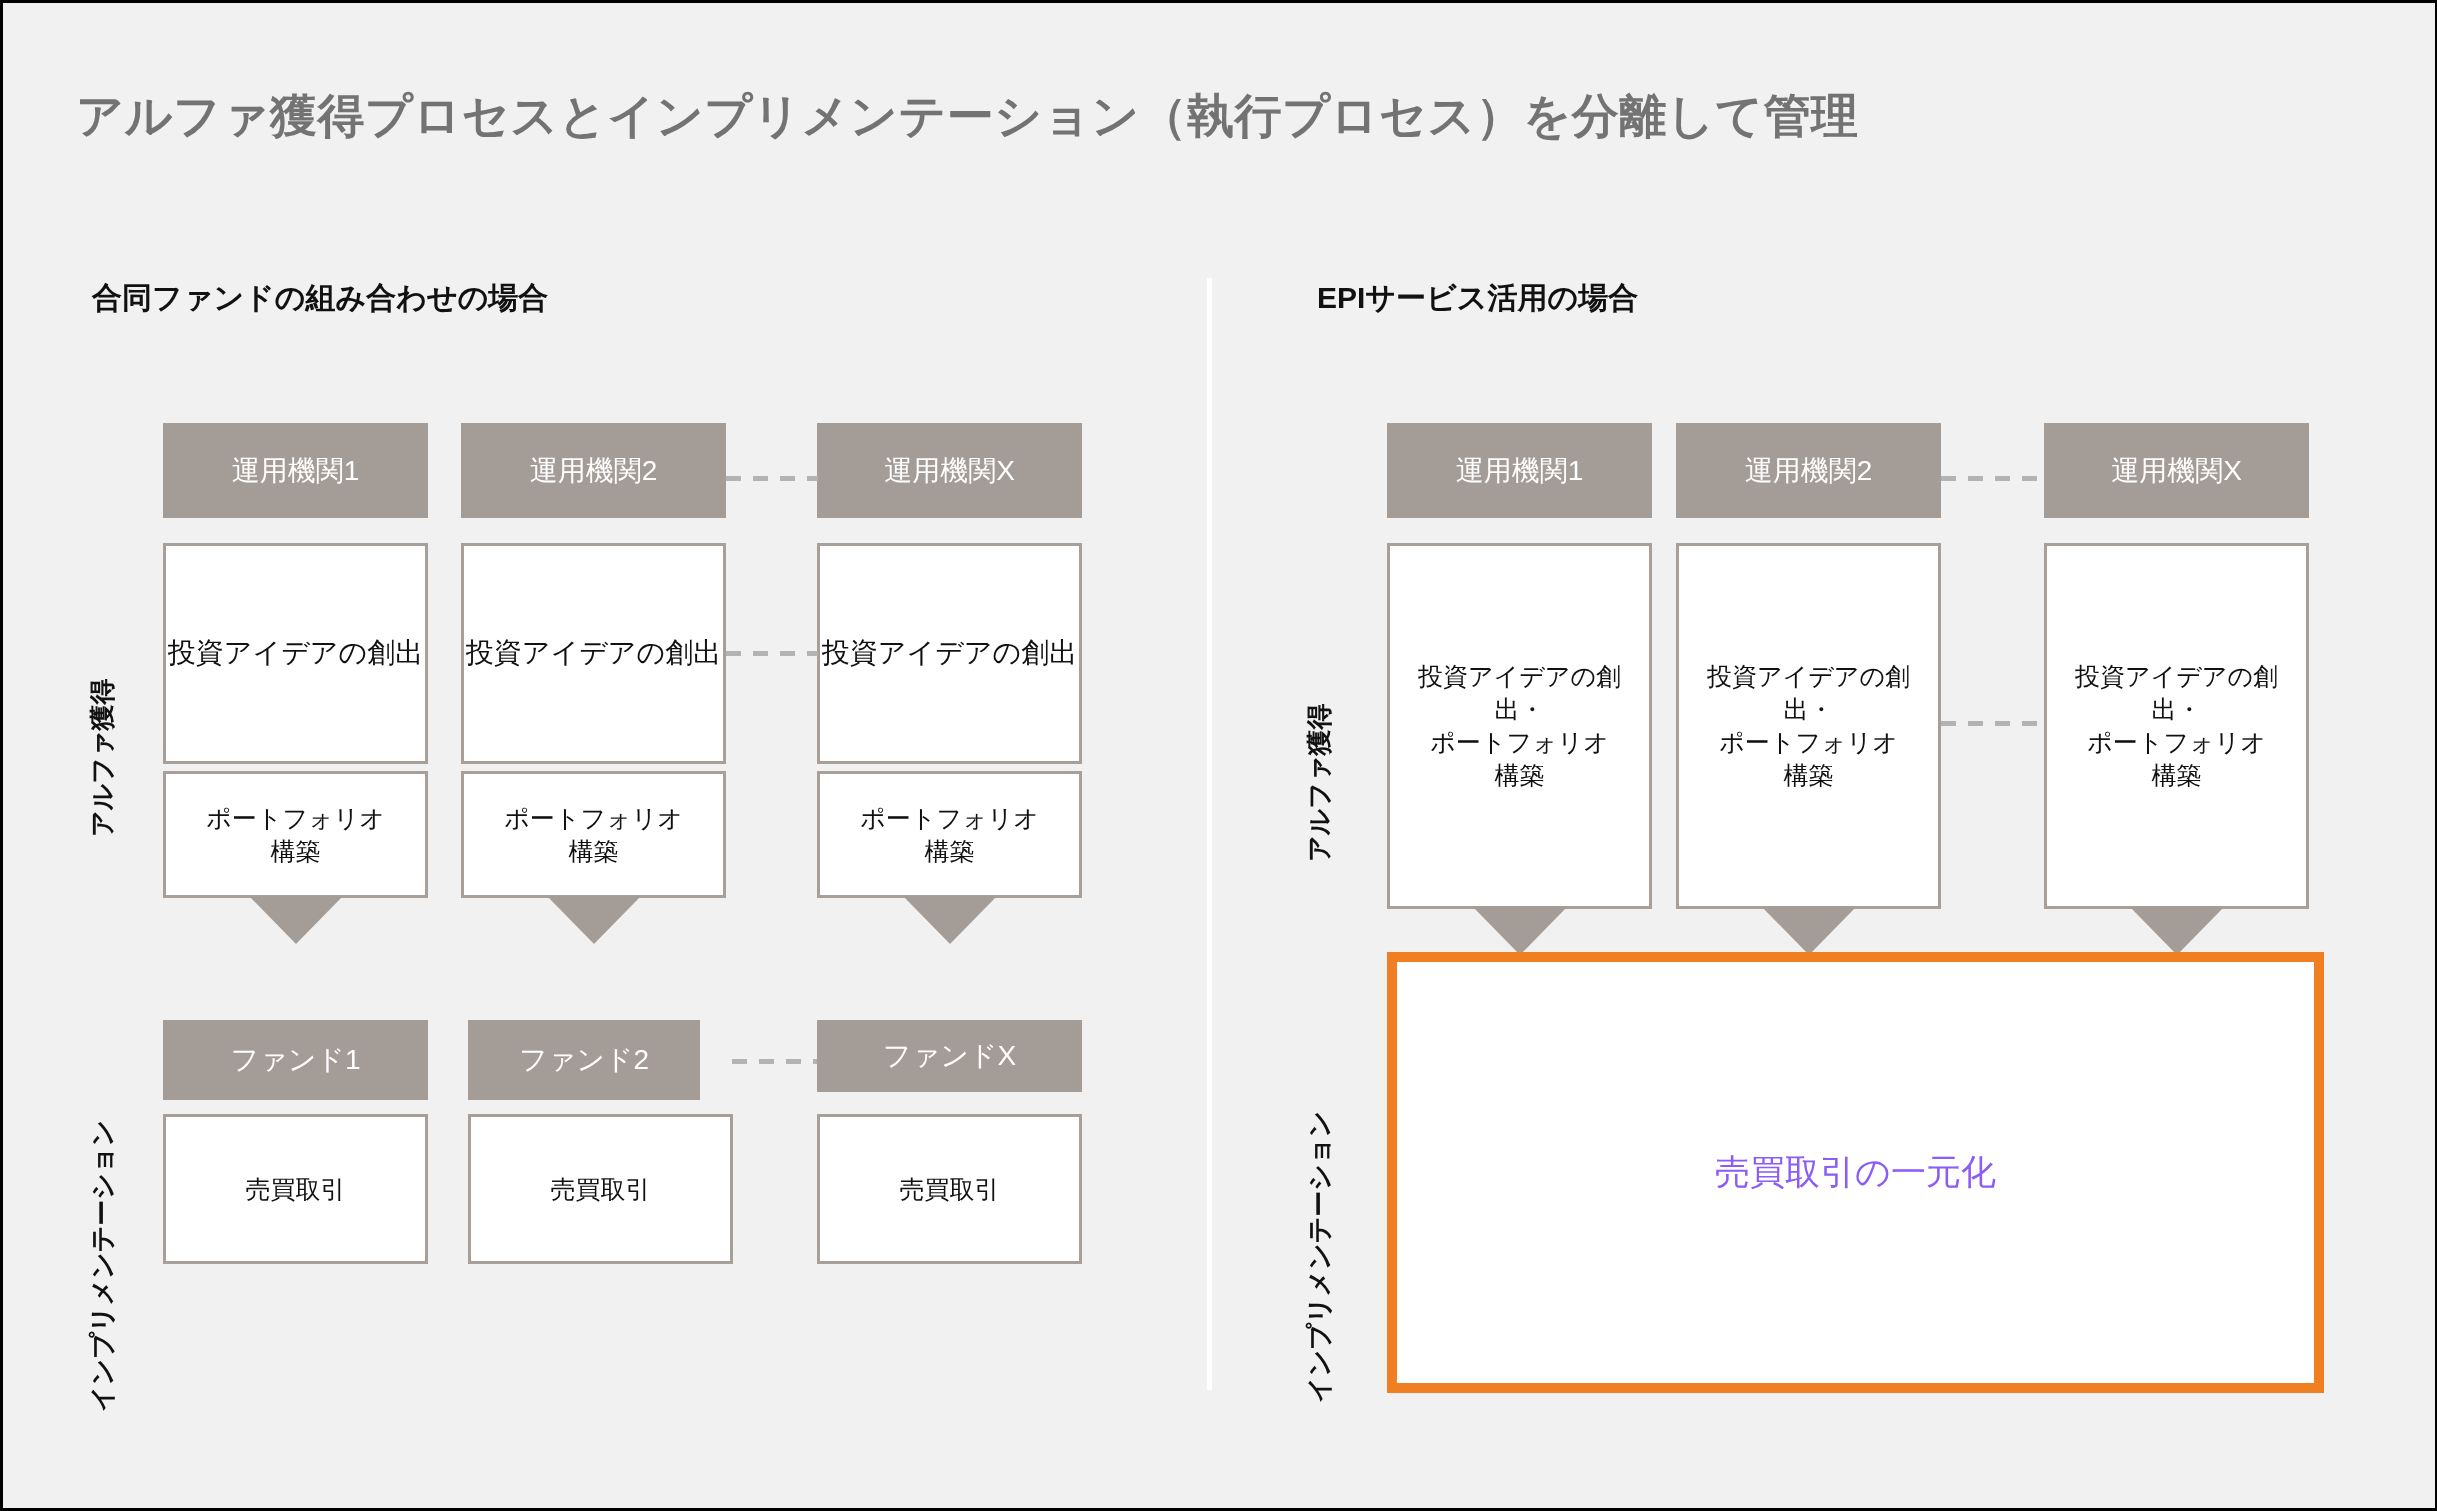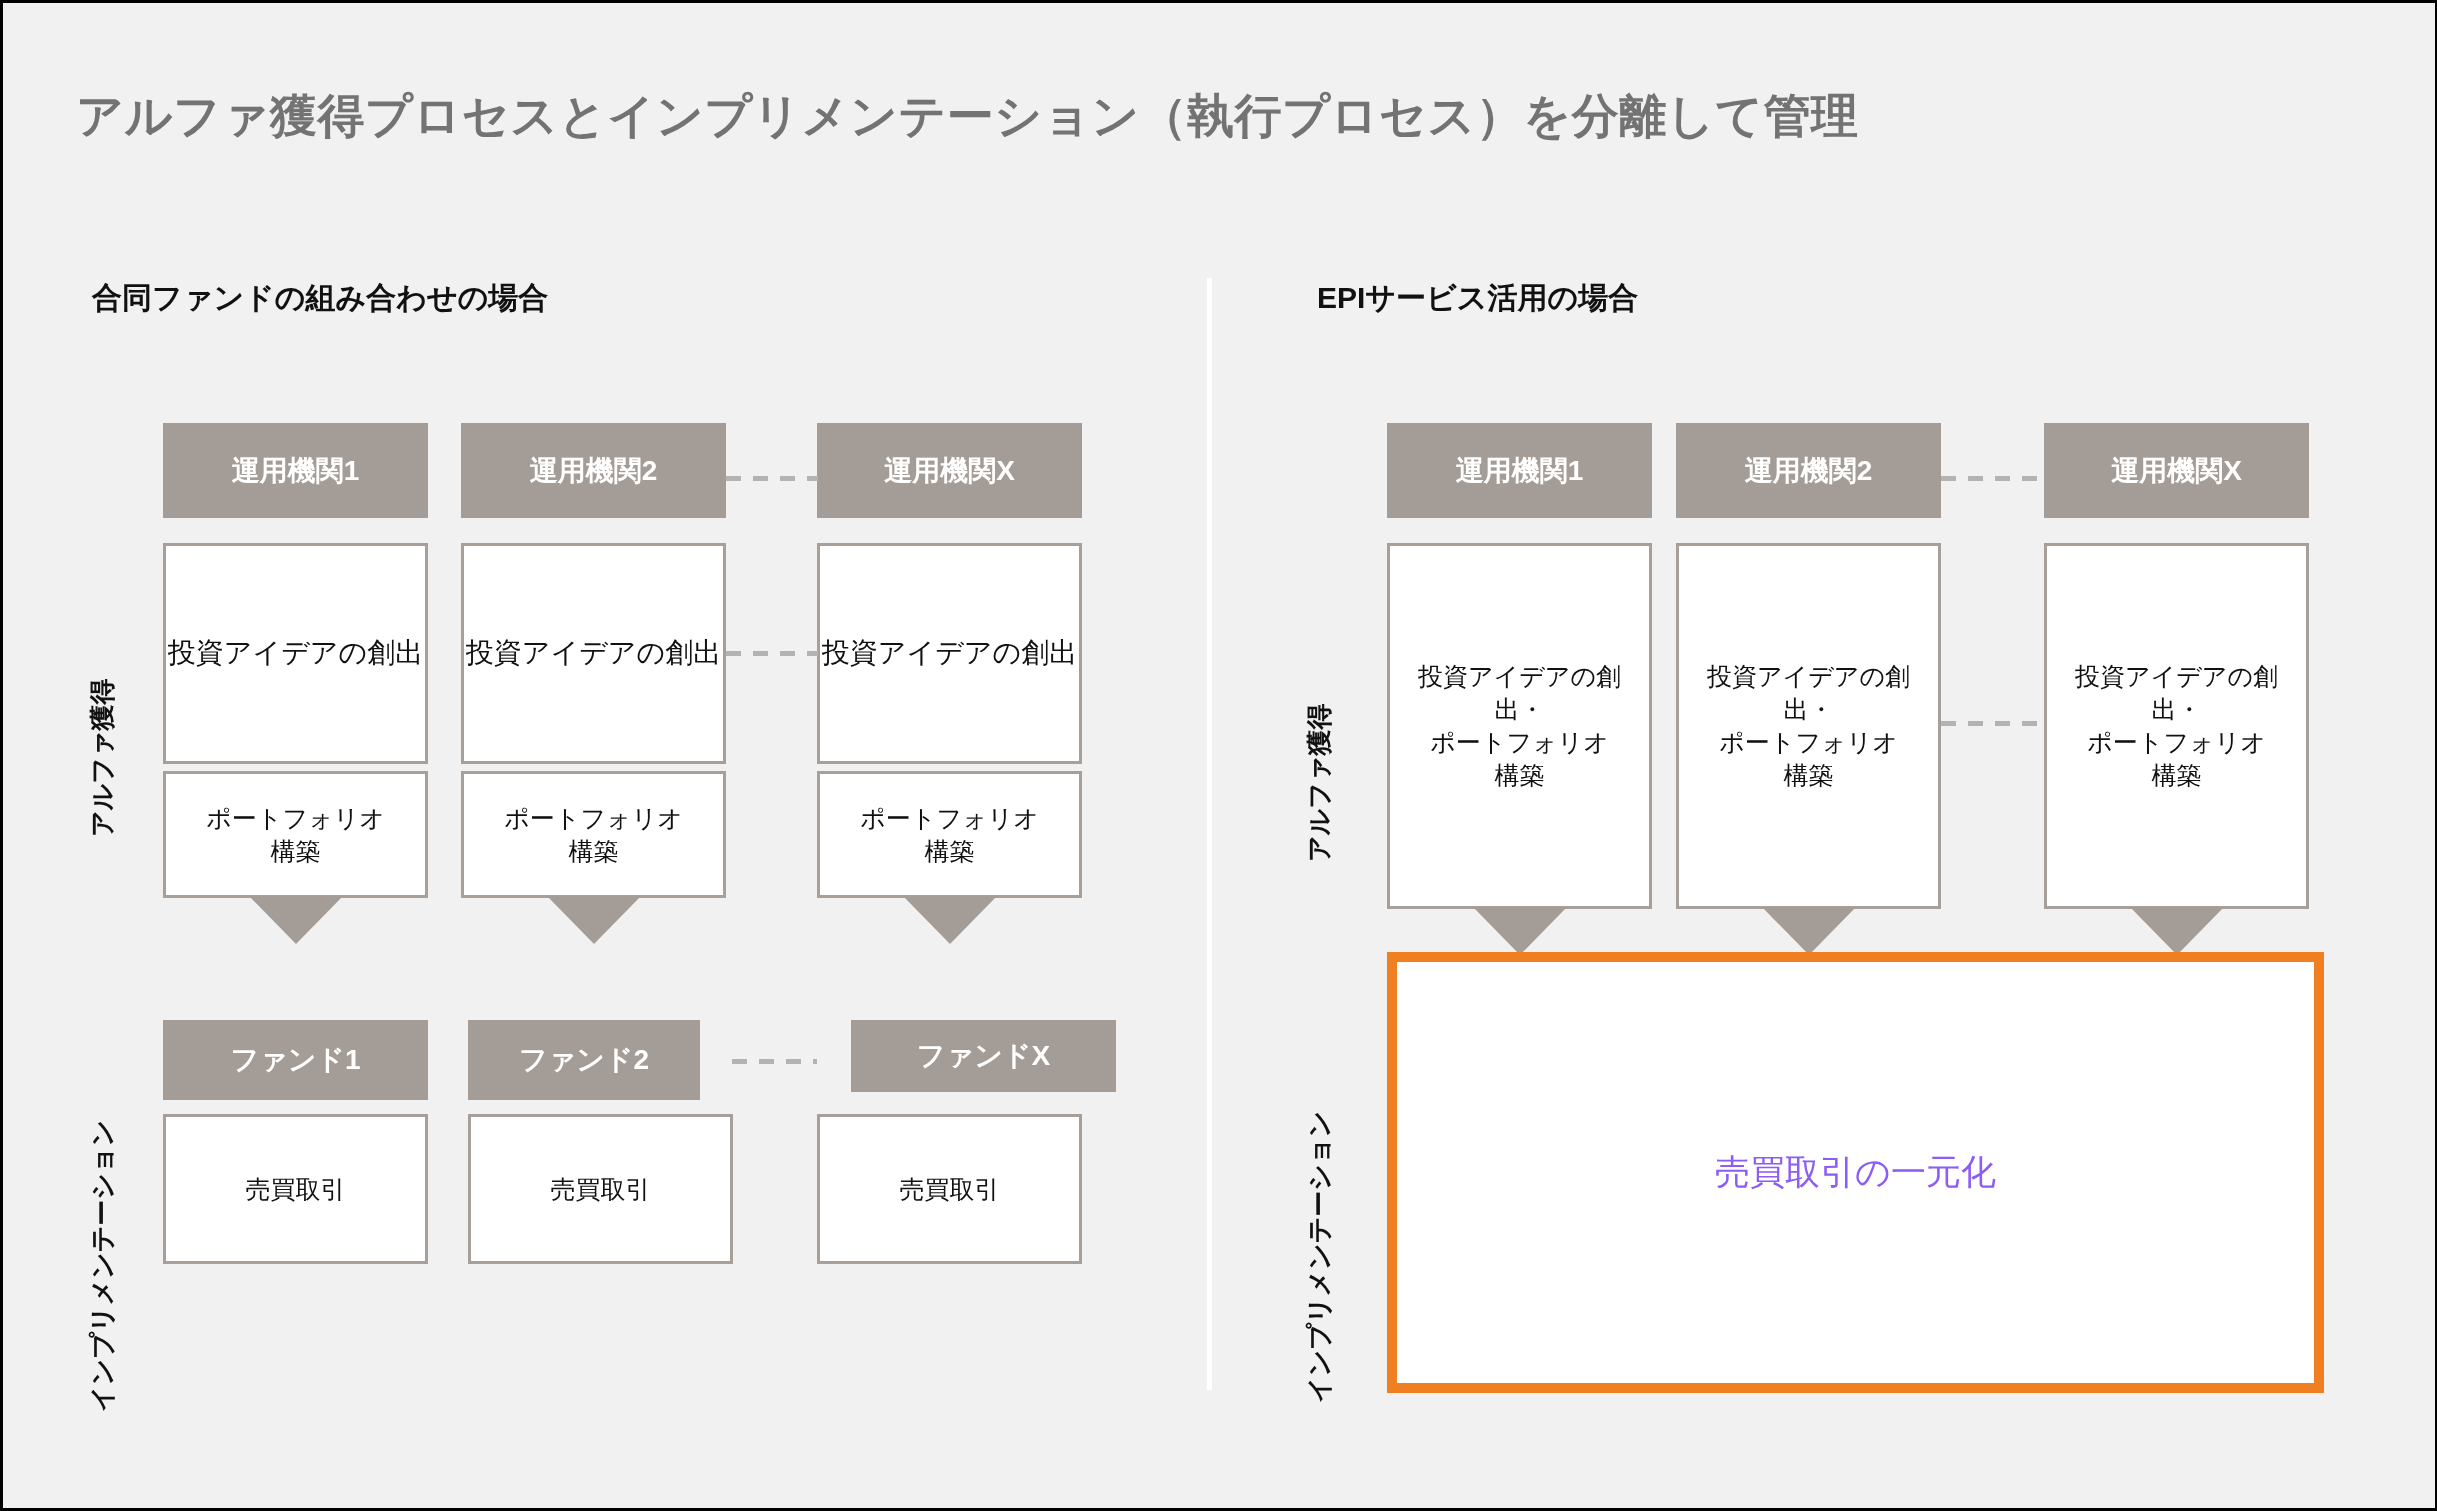--- a/index.html
+++ b/index.html
@@ -68,21 +68,21 @@
 
   
   .box {
     position: absolute;
     box-sizing: border-box;
   }
   .box-header {
     background: #a49c96;
     color: #ffffff;
     font-size: 28px;
-    font-weight: bold;
+    font-weight: normal;
     display: flex;
     align-items: center;
     justify-content: center;
     text-align: center;
   }
   .box-body {
     background: #ffffff;
     border: 3.3px solid #a89f99;
     color: #111111;
     font-size: 25px;
@@ -172,21 +172,21 @@
 
   <div class="dash-link" style="left:723px; top:473px; width:92px;"></div>
   <div class="dash-link" style="left:723px; top:648px; width:92px;"></div>
 
   <div class="box box-header" style="left:160px; top:1017px; width:265px; height:80px;">ファンド1</div>
   <div class="box box-body" style="left:160px; top:1111px; width:265px; height:150px;">売買取引</div>
 
   <div class="box box-header" style="left:465px; top:1017px; width:232px; height:80px;">ファンド2</div>
   <div class="box box-body" style="left:465px; top:1111px; width:265px; height:150px;">売買取引</div>
 
-  <div class="box box-header" style="left:848px; top:1017px; width:265px; height:72px;">ファンドX</div>
+  <div class="box box-header" style="left:814px; top:1017px; width:265px; height:72px;">ファンドX</div>
   <div class="box box-body" style="left:814px; top:1111px; width:265px; height:150px;">売買取引</div>
 
   <div class="dash-link" style="left:729px; top:1056px; width:85px;"></div>
 
   <div class="panel-heading" id="heading-right">EPIサービス活用の場合</div>
 
   <div class="side-label" style="left: 1334px; top: 824px;">アルファ獲得</div>
   <div class="side-label" style="left: 1334px; top: 1365px;">インプリメンテーション</div>
 
   <div class="box box-header" style="left:1384px; top:420px; width:265px; height:95px;">運用機関1</div>

